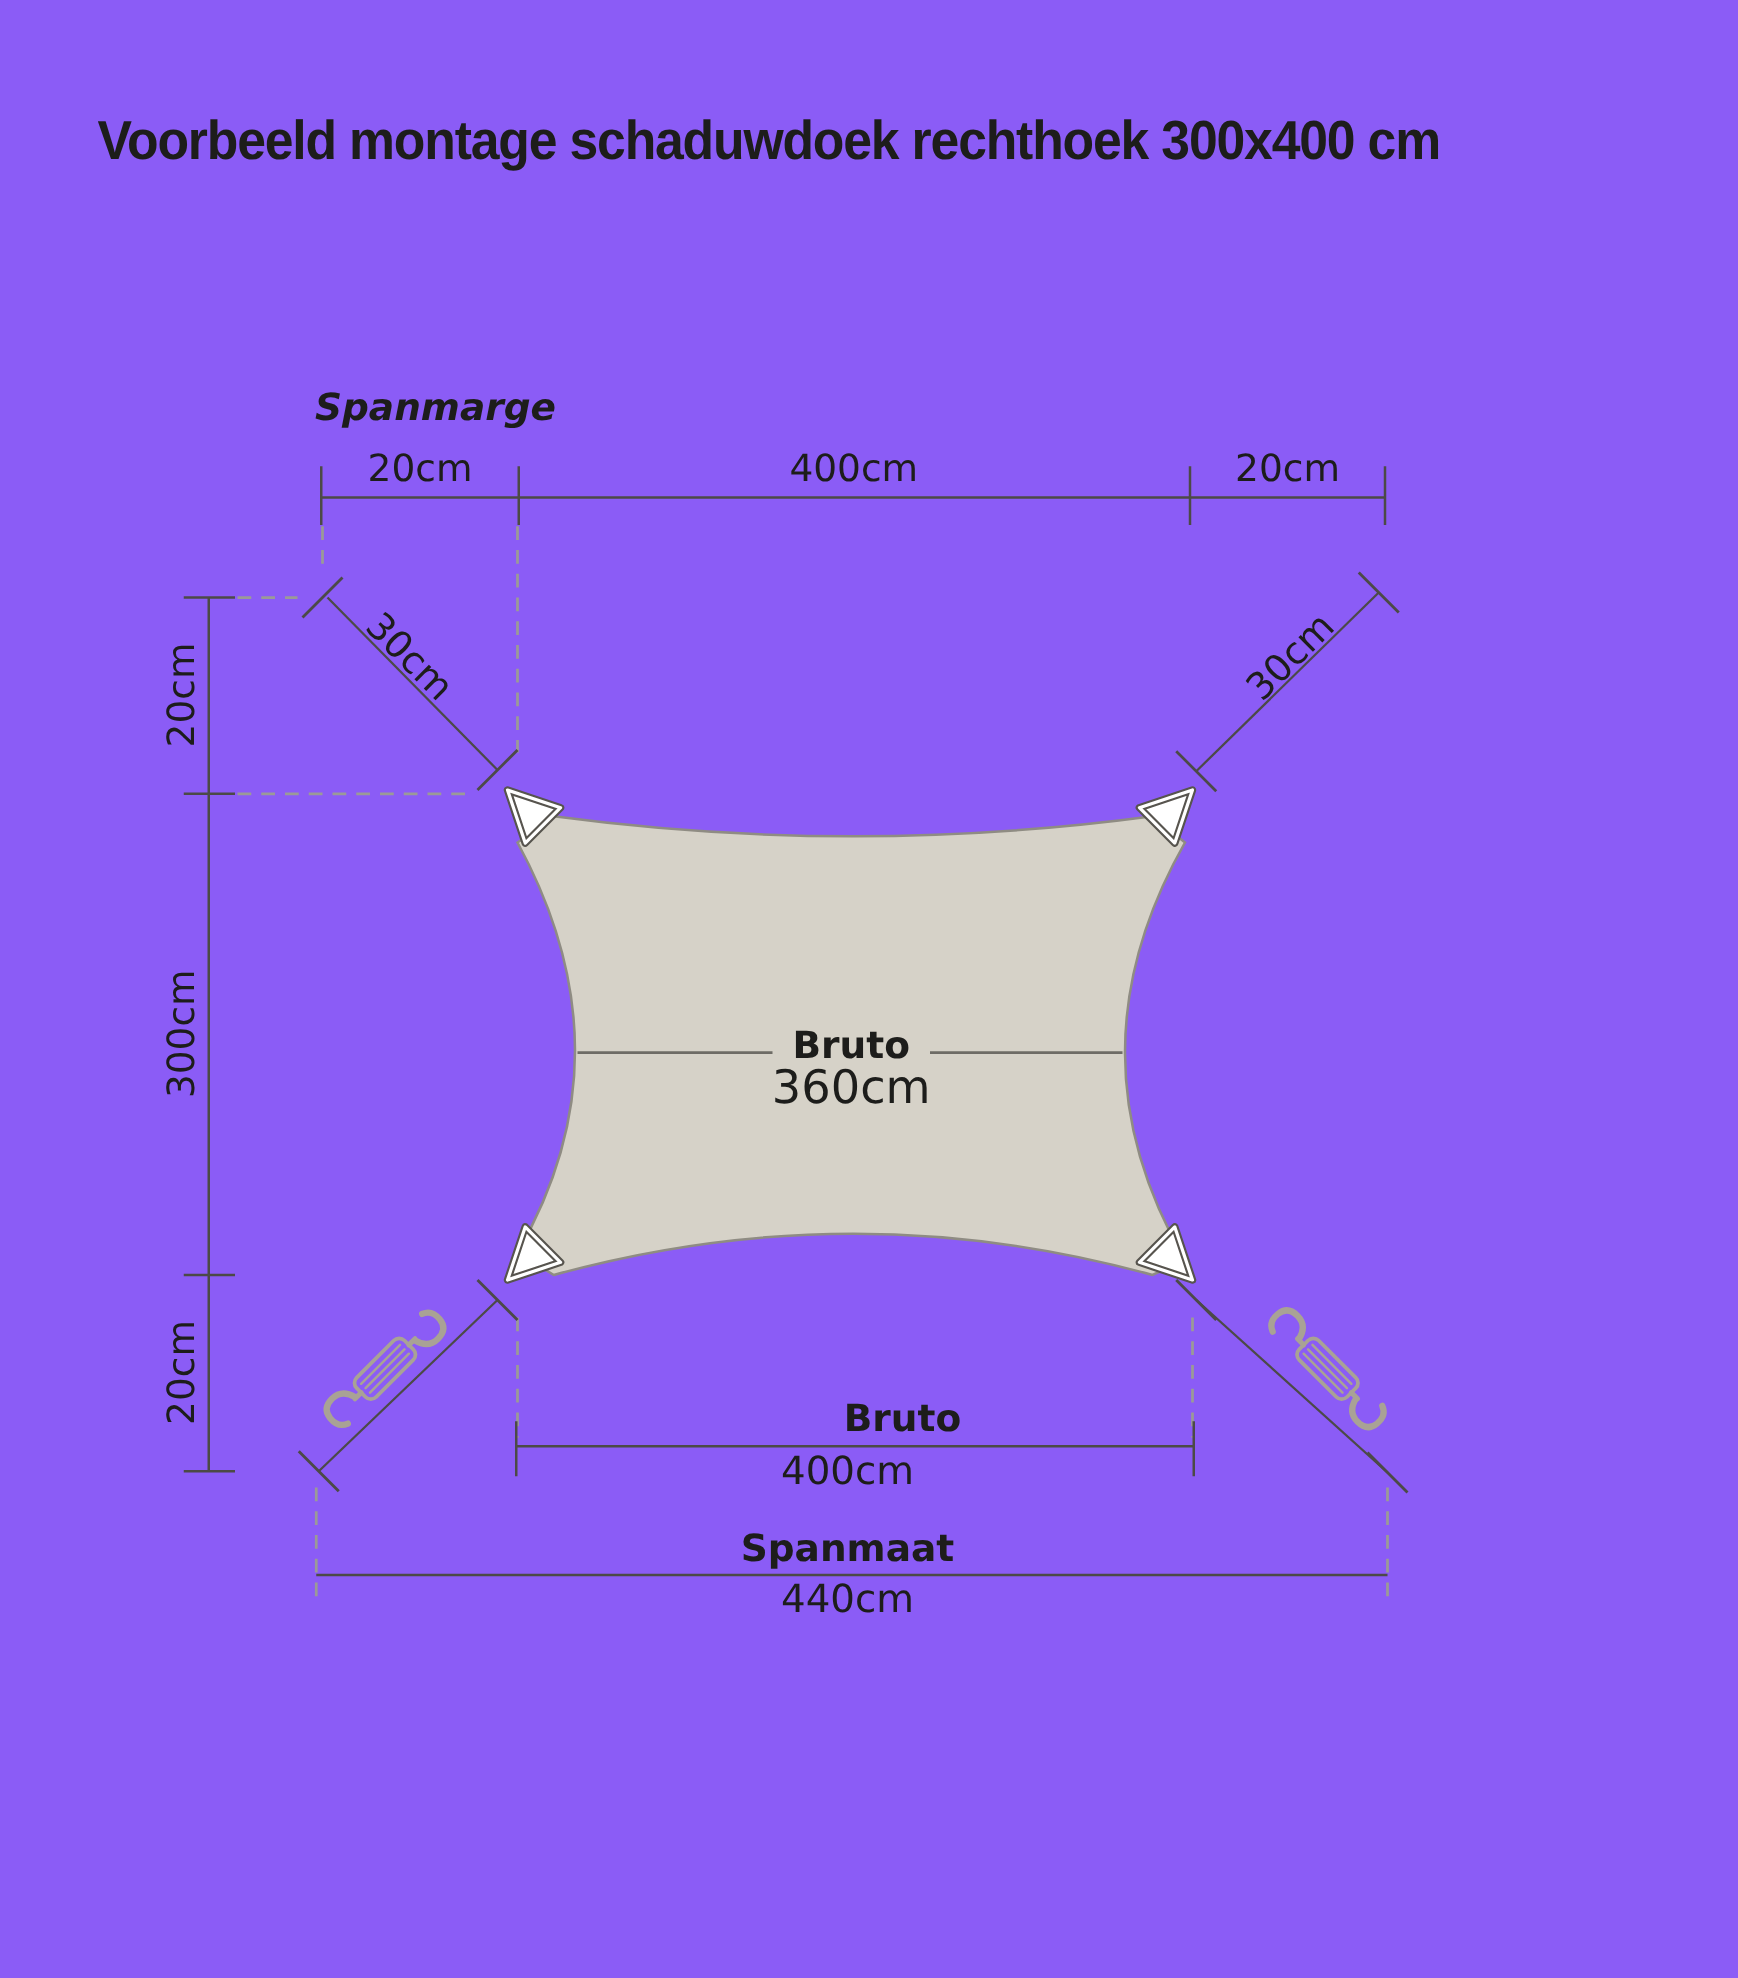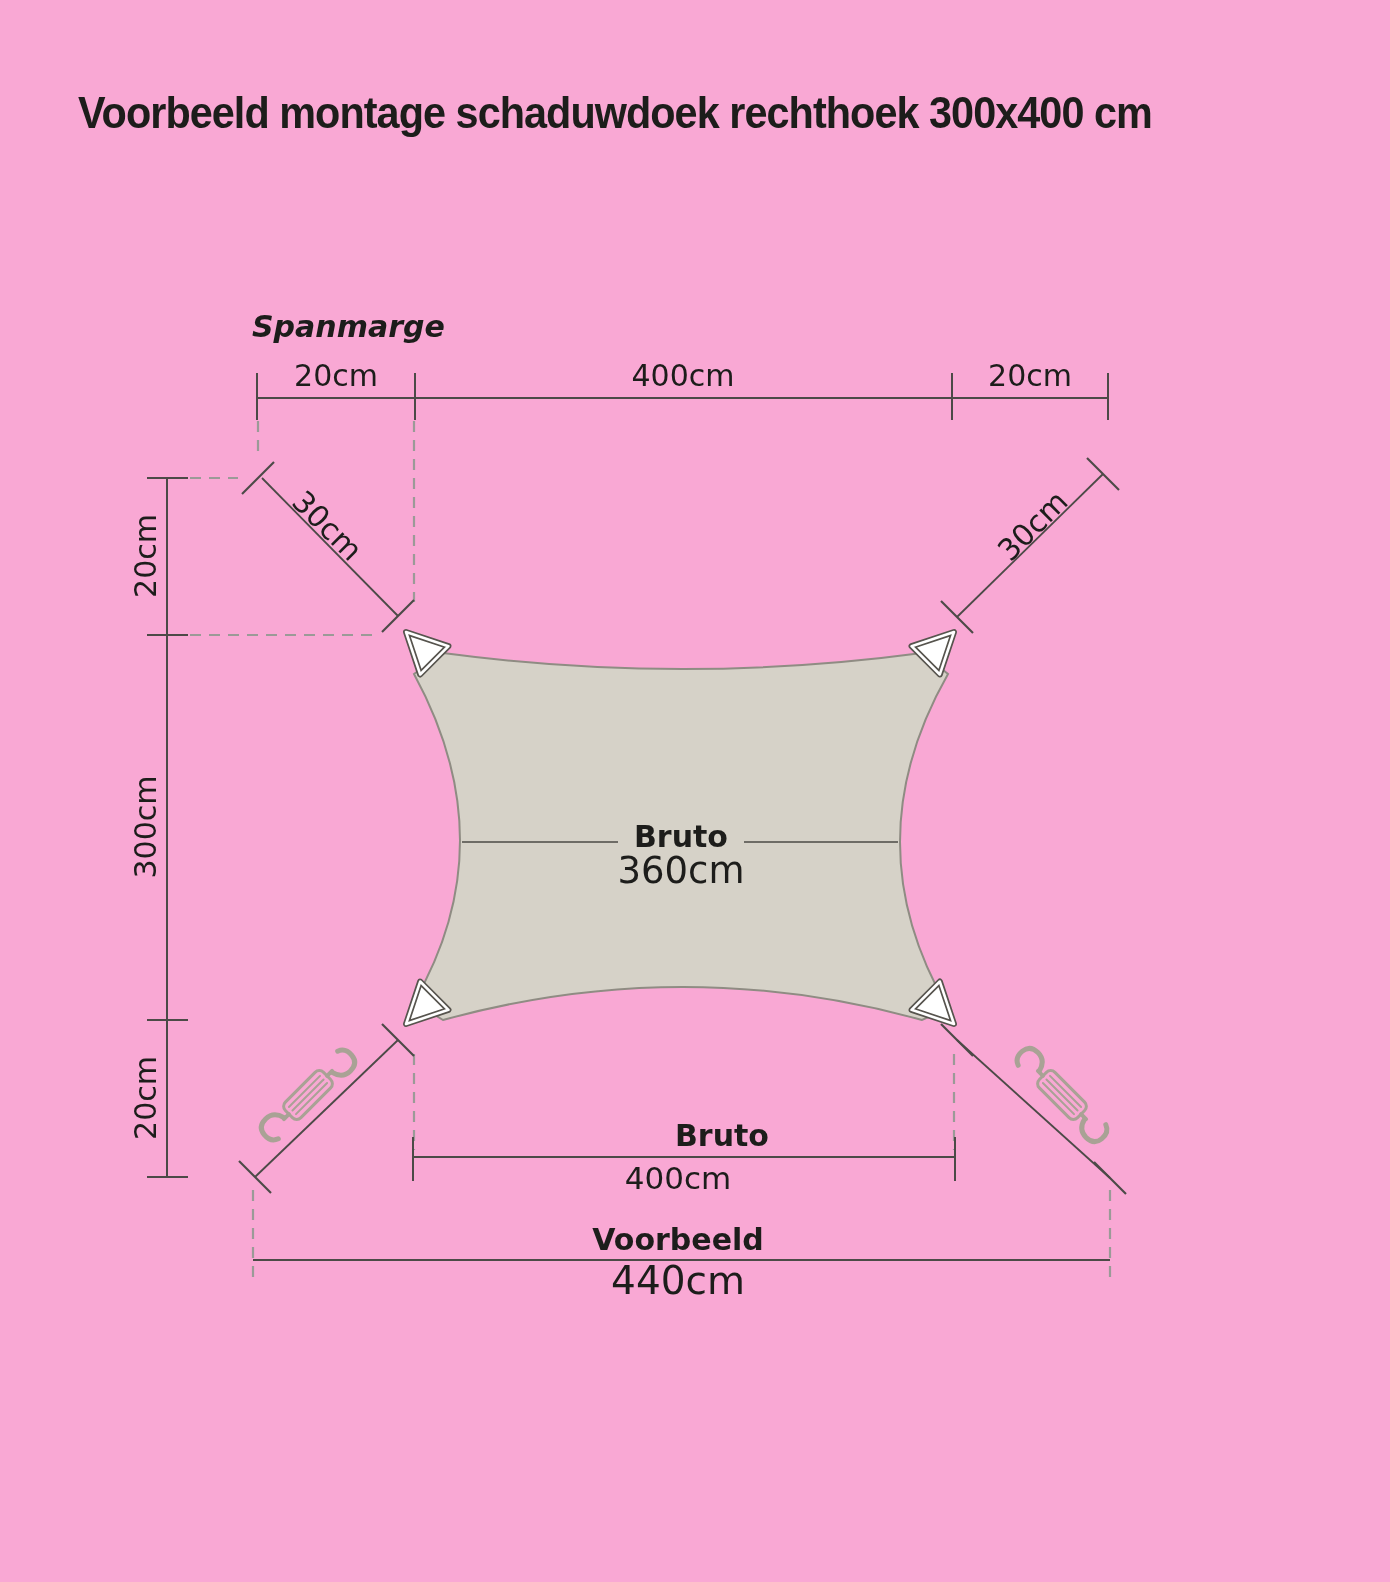--- a/index.html
+++ b/index.html
@@ -1,19 +1,19 @@
 <!DOCTYPE html>
 <html style="--sail-fill: #d6d2c8; --sail-stroke: #8f8c83; --line: #4c4a47; --dash: #9b9a97; --text: #1d1d1b; --hardware: #a9a295;"><head>
 <meta charset="utf-8">
 <style>
   html,body{margin:0;padding:0;background:#ffffff;}
   .canvas{
     position:relative;
     width:1390px;height:1582px;
-    background:#f9a8d4;
+    background:#8b5cf6;
     font-family:"DejaVu Sans","Liberation Sans",sans-serif;
     color:var(--text,#1d1d1b);
     overflow:hidden;
   }
   .page-title{
     position:absolute;left:78px;top:88px;
     font-family:"Liberation Sans","DejaVu Sans",sans-serif;
     font-size:44px;font-weight:700;letter-spacing:-1px;
     transform:scaleX(0.94);transform-origin:left center;
     white-space:nowrap;
@@ -174,16 +174,16 @@
 
   <div class="lbl rot45" style="left:327px;top:526px;">30cm</div>
   <div class="lbl rot-45" style="left:1033px;top:526px;">30cm</div>
 
   <div class="lbl bold" style="left:681px;top:837px;">Bruto</div>
   <div class="lbl" style="left:681px;top:870px;font-size:37px;">360cm</div>
 
   <div class="lbl bold" style="left:678px;top:1136px;margin-left:44px;">Bruto</div>
   <div class="lbl" style="left:678px;top:1178px;font-size:31px;">400cm</div>
 
-  <div class="lbl bold" style="left:678px;top:1240px;">Voorbeeld</div>
-  <div class="lbl" style="left:678px;top:1280px;font-size:39px;">440cm</div>
+  <div class="lbl bold" style="left:678px;top:1240px;">Spanmaat</div>
+  <div class="lbl" style="left:678px;top:1280px;font-size:31px;">440cm</div>
 
 </div>
 
 </body></html>

